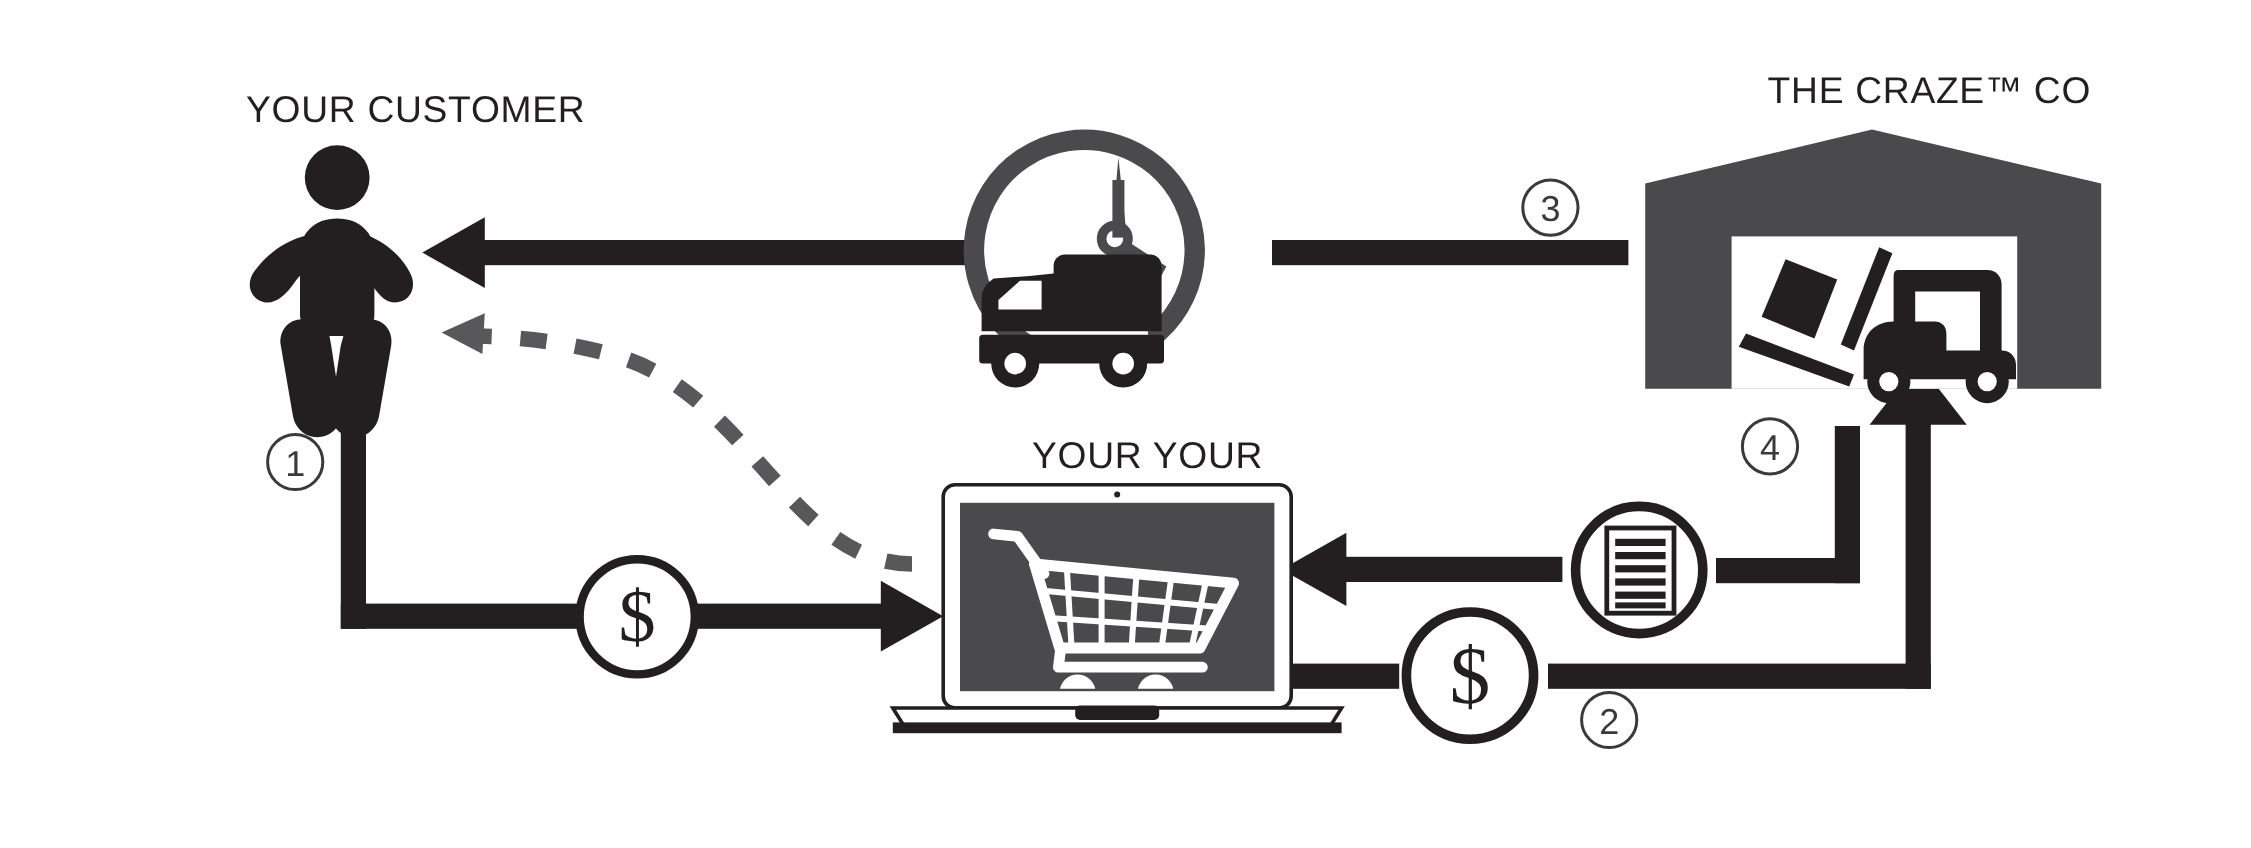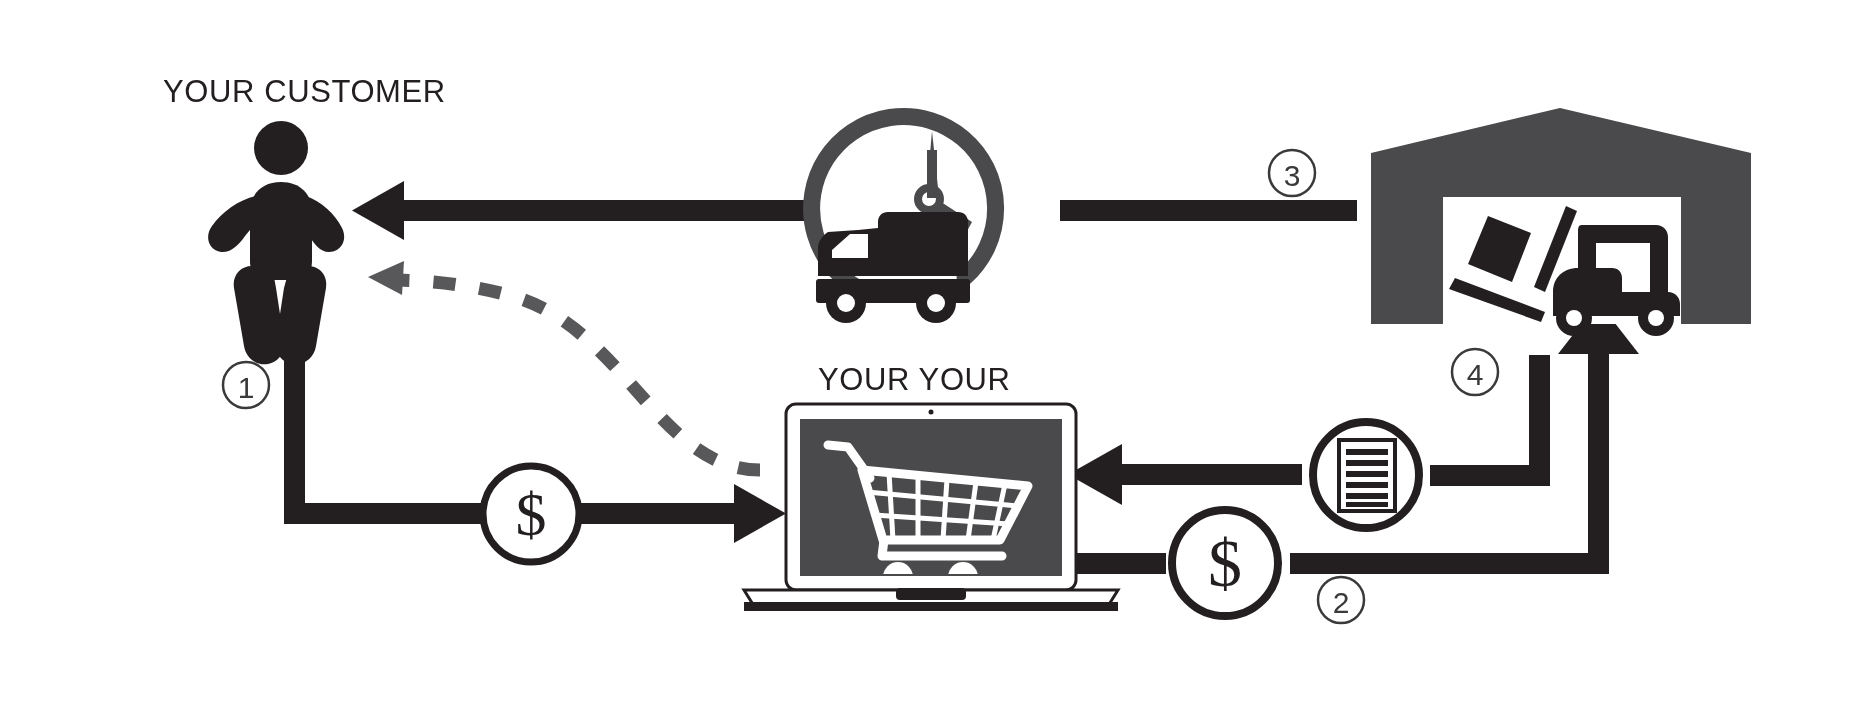--- a/index.html
+++ b/index.html
@@ -28,20 +28,21 @@
   }
   .node-label {
     position: absolute;
     color: #231f20;
     font-family: "Liberation Sans", sans-serif;
     font-size: 31px;
     font-weight: 400;
     letter-spacing: 0.6px;
     white-space: nowrap;
     line-height: 1;
+    margin-left: 42px;
   }
   #label-customer { left: 163px; top: 76px; }
   #label-store    { left: 818px; top: 364px; }
   #label-supplier { left: 1431px; top: 60px; }
 </style>
 </head>
 <body>
 
 <div id="diagram-root">
 
@@ -283,14 +284,15 @@
 
     <g>
       <circle cx="1475" cy="372" r="23" fill="#ffffff" stroke="#3a3a3c" stroke-width="2.5"></circle>
       <text x="1475" y="374" text-anchor="middle" dominant-baseline="central" font-family="Liberation Sans, sans-serif" font-size="30" fill="#3a3a3c">4</text>
     </g>
 
   </svg>
 
   <div class="node-label" id="label-customer">YOUR CUSTOMER</div>
   <div class="node-label" id="label-store">YOUR YOUR</div>
+  <div class="node-label" id="label-supplier">THE CRAZE™ CO</div>
 
 </div>
 
 </body></html>

